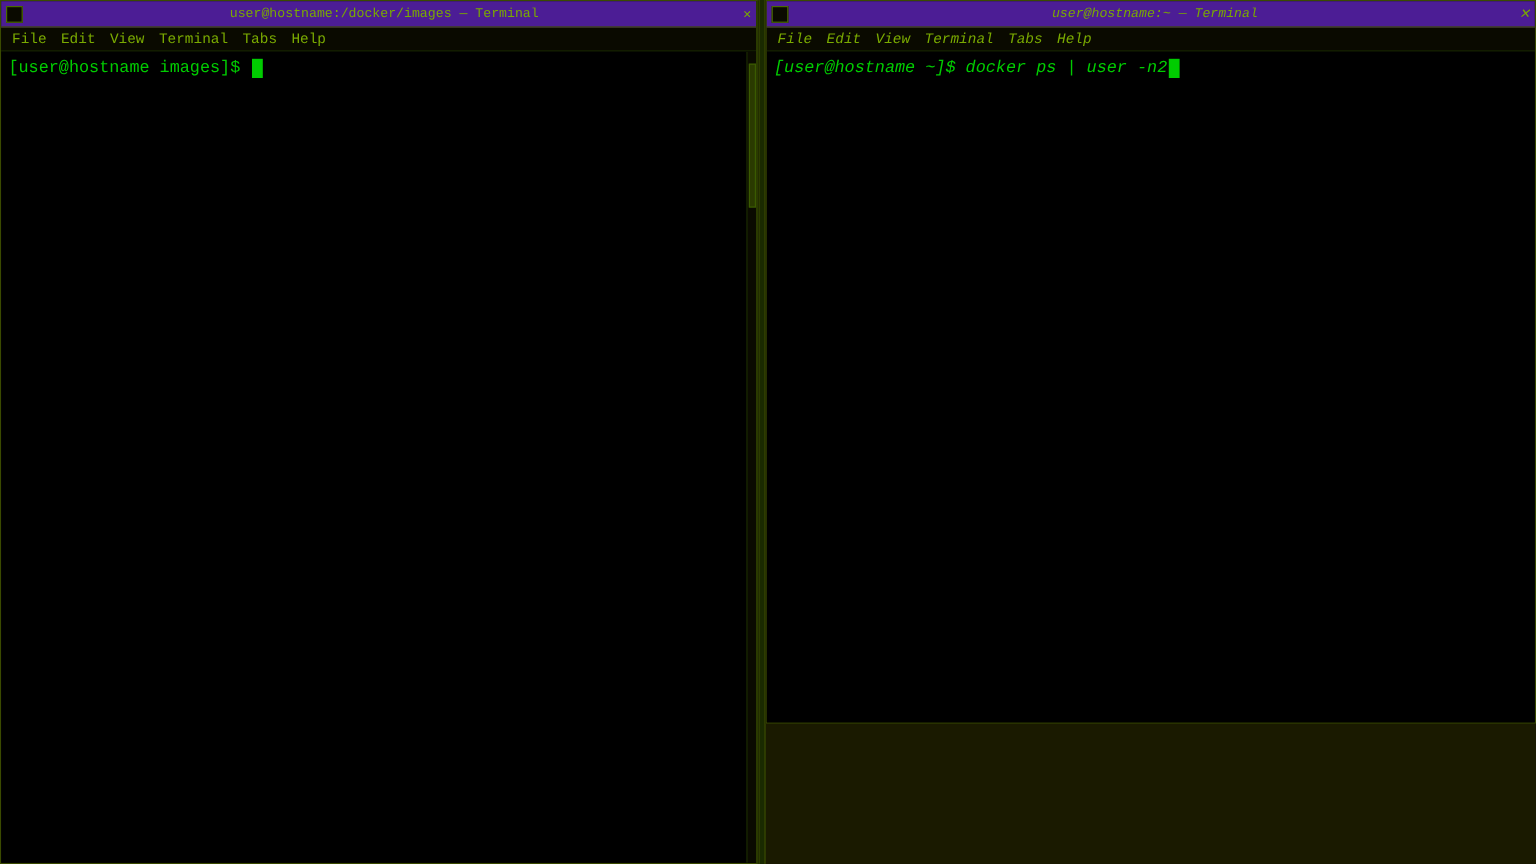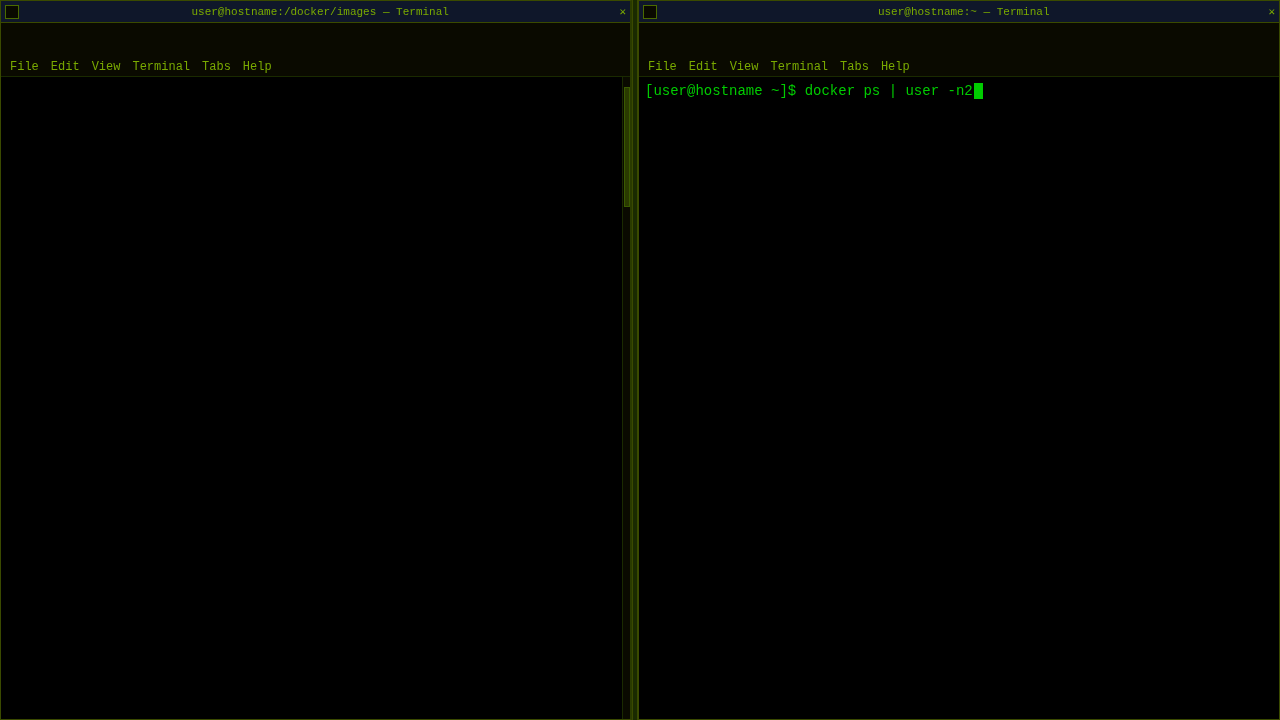--- a/index.html
+++ b/index.html
@@ -26,26 +26,27 @@
     }
 
     .terminal-left {
       width: 635px;
       height: 720px;
       border-right: 2px solid #2a3a00;
     }
 
     .terminal-right {
       width: 645px;
-      height: 720px;
+      height: 603px;
+      font-style: italic;
     }
 
     .title-bar {
       height: 22px;
-      background: #0f172a;
+      background: #4c1d95;
       display: flex;
       align-items: center;
       padding: 0 4px;
       border-bottom: 1px solid #3a4a00;
       position: relative;
       gap: 10px;
     }
 
     .window-icon {
       width: 14px;
@@ -73,21 +74,20 @@
     }
 
     .menu-bar {
       height: 20px;
       background: #0a0a00;
       display: flex;
       align-items: center;
       padding: 0 4px;
       border-bottom: 1px solid #1a2a00;
       gap: 2px;
-      margin-top: 34px;
     }
 
     .menu-item {
       color: #7aaa00;
       font-size: 12px;
       padding: 1px 5px;
       cursor: pointer;
       white-space: nowrap;
     }
 
@@ -160,20 +160,24 @@
   </div>
   <div class="menu-bar">
     <span class="menu-item">File</span>
     <span class="menu-item">Edit</span>
     <span class="menu-item">View</span>
     <span class="menu-item">Terminal</span>
     <span class="menu-item">Tabs</span>
     <span class="menu-item">Help</span>
   </div>
   <div class="terminal-body">
+    <div class="terminal-line">
+      <span>[user@hostname images]$ </span>
+      <span class="cursor"></span>
+    </div>
     <div class="scrollbar">
       <div class="scrollbar-thumb"></div>
     </div>
   </div>
 </div>
 
 <div class="divider"></div>
 
 <div class="terminal-window terminal-right">
   <div class="title-bar">

